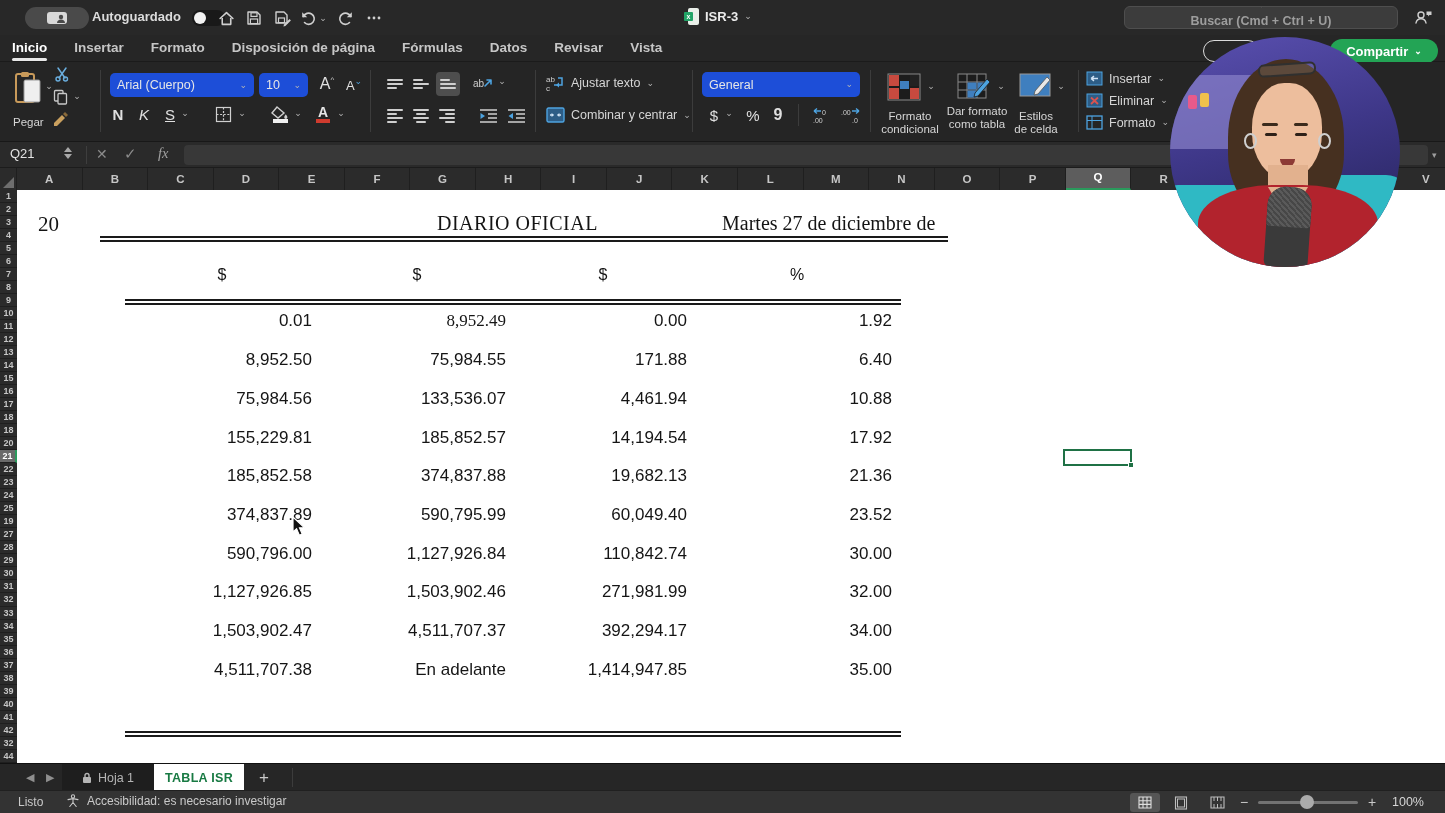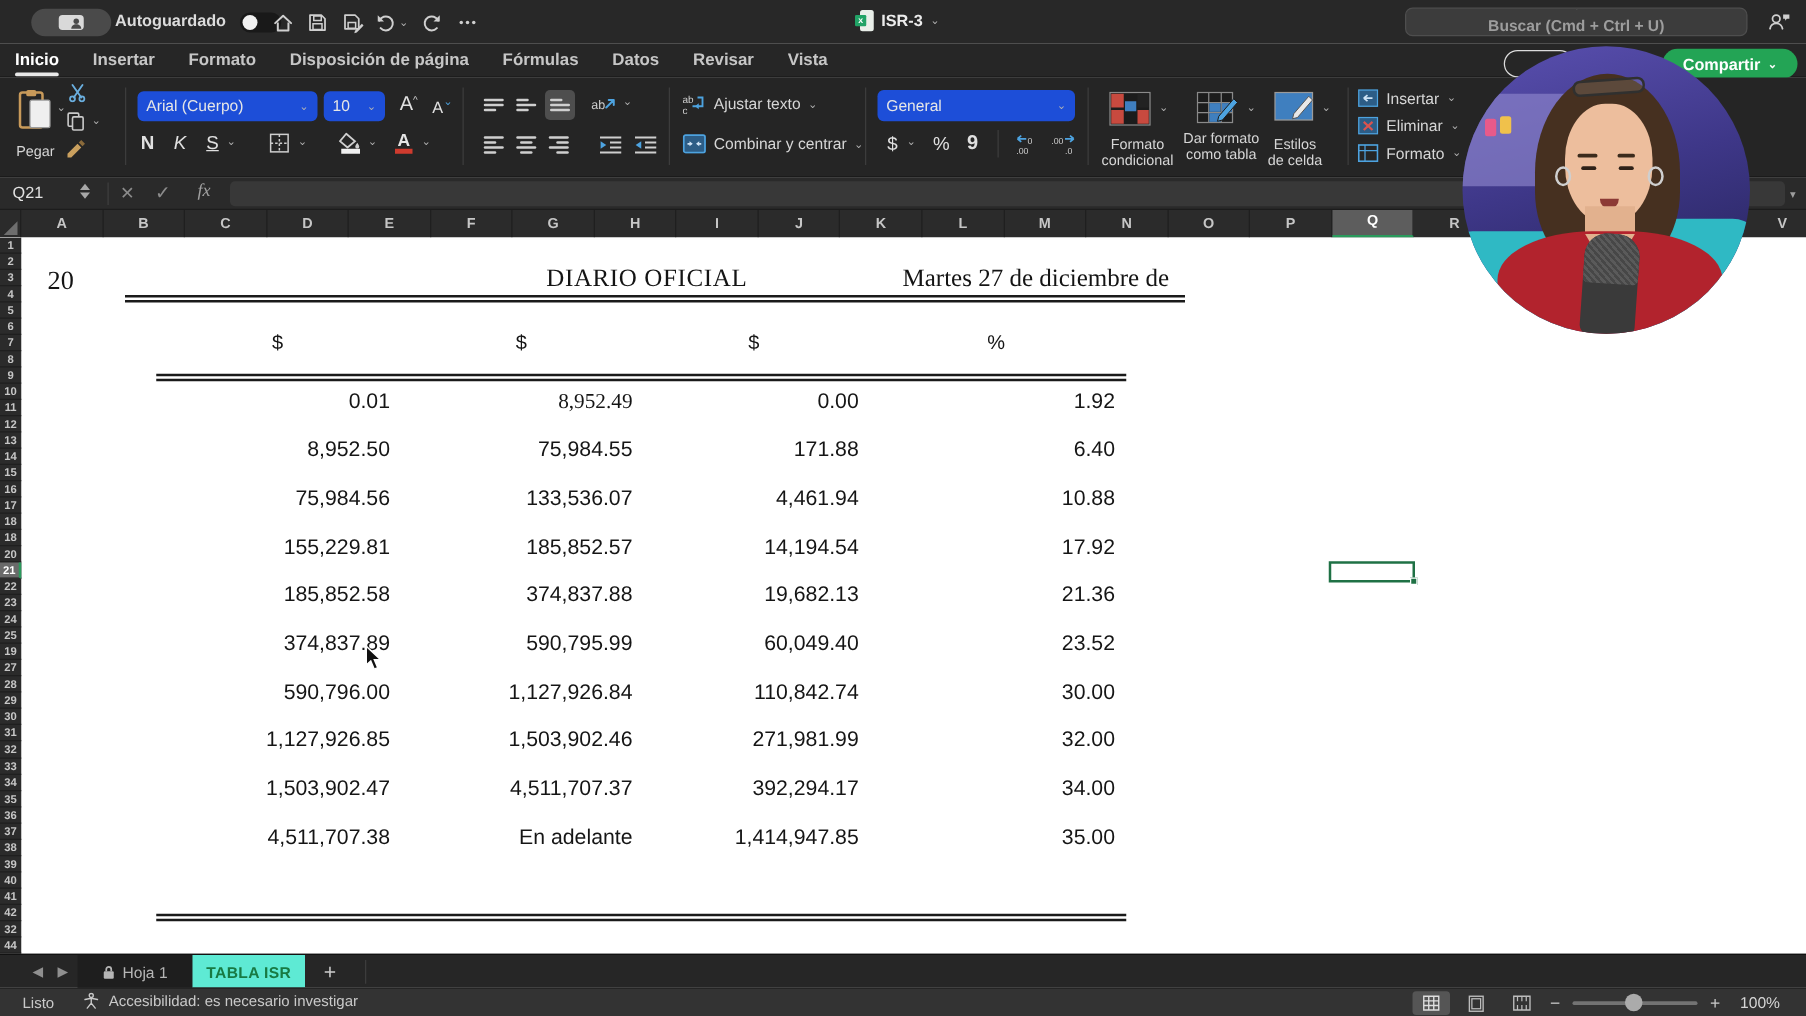--- a/index.html
+++ b/index.html
@@ -86,21 +86,21 @@
   .dcell{text-align:right;font-size:17px;color:#151515;white-space:nowrap;}
   .selcell{position:absolute;left:1063px;top:259px;width:69px;height:17px;border:2px solid #1f7145;}
   .selcell .handle{position:absolute;right:-4px;bottom:-4px;width:6px;height:6px;background:#1f7145;border:1px solid #fff;}
   .cursor{position:absolute;left:292px;top:326px;}
 
   
   .sheettabs{position:absolute;left:0;top:763px;width:1445px;height:27px;background:#262626;border-top:1px solid #121212;}
   .navarr{position:absolute;top:7px;font-size:11px;color:#8f8f8f;}
   .stab{position:absolute;top:0;height:27px;display:flex;align-items:center;justify-content:center;gap:6px;font-size:12.5px;}
   .stab.locked{left:62px;width:92px;background:#1e1e1e;color:#b5b5b5;}
-  .stab.active{left:154px;width:90px;background:#5eead4;color:#187a43;font-weight:700;letter-spacing:0.3px;}
+  .stab.active{left:154px;width:90px;background:#ffffff;color:#187a43;font-weight:700;letter-spacing:0.3px;}
   .stab.add{left:246px;width:36px;color:#c9c9c9;font-size:17px;}
   .stdiv{position:absolute;left:292px;top:4px;height:19px;width:1px;background:#3c3c3c;}
 
   
   .statusbar{position:absolute;left:0;top:790px;width:1445px;height:23px;background:#333;border-top:1px solid #202020;}
   .st-left{position:absolute;left:18px;top:4px;font-size:12px;color:#c9c9c9;}
   .st-acc{position:absolute;left:66px;top:3px;display:flex;align-items:center;gap:7px;font-size:12px;color:#c9c9c9;}
   .viewbox{position:absolute;top:2px;width:30px;height:19px;display:flex;align-items:center;justify-content:center;border-radius:3px;}
   .viewbox.on{background:#555;}
   .zminus{position:absolute;left:1240px;top:3px;font-size:14px;color:#c9c9c9;}

